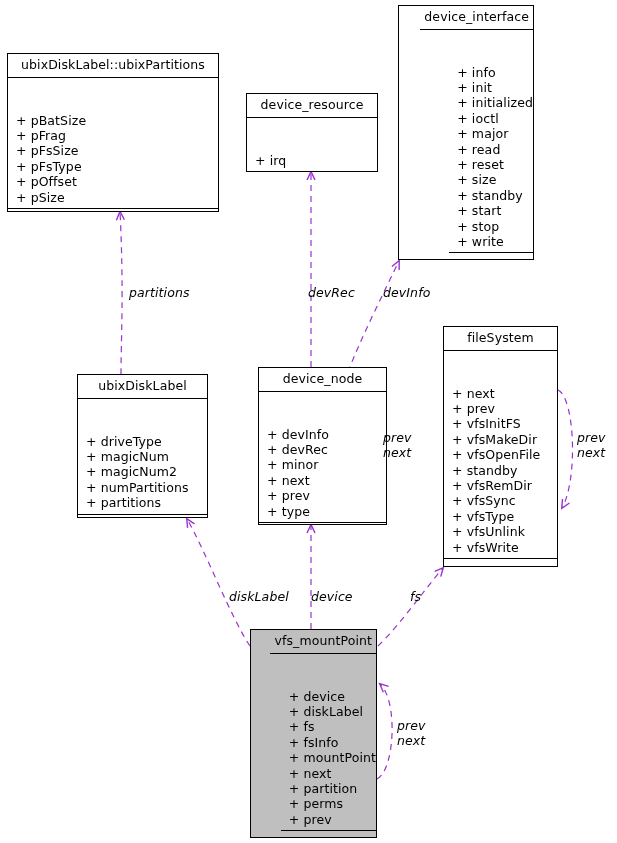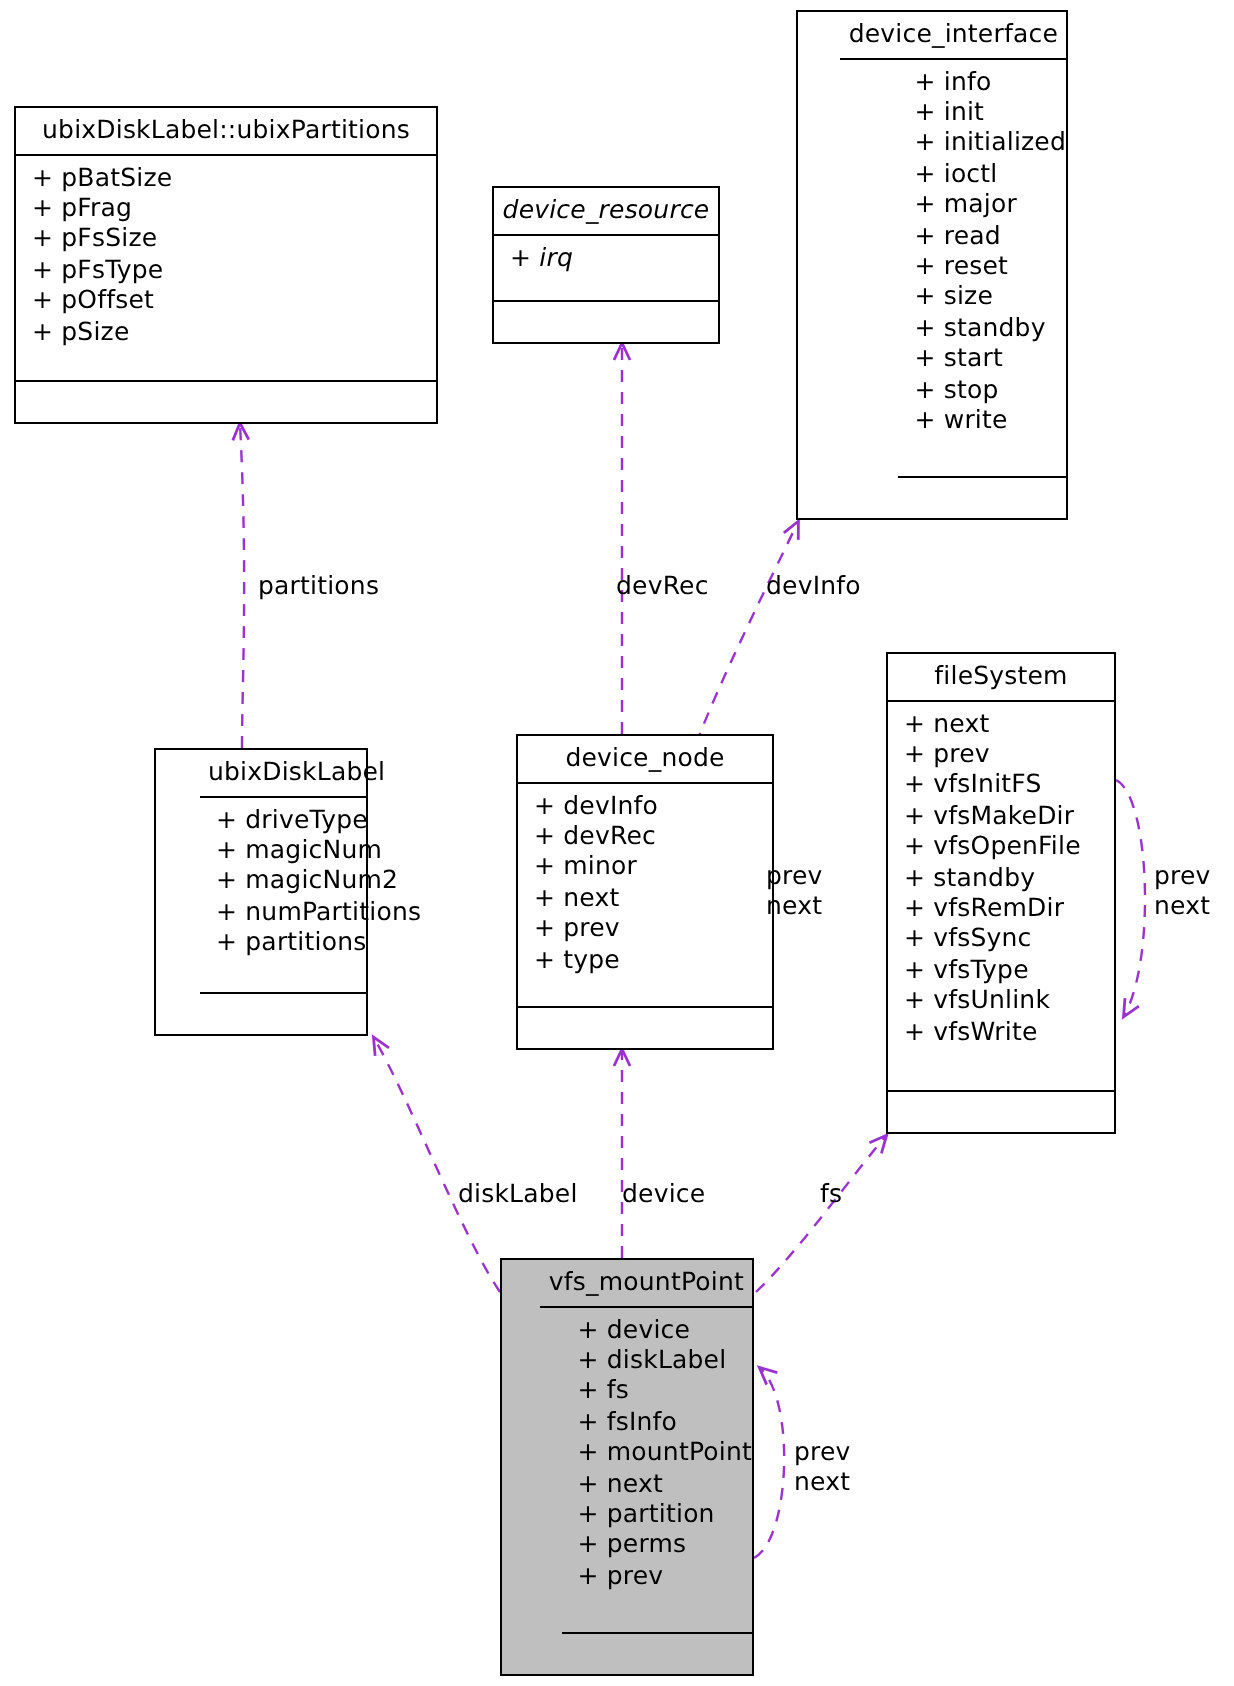--- a/index.html
+++ b/index.html
@@ -46,40 +46,42 @@
     line-height: 1.0;
     padding: 5px 4px 5px 4px;
     border-bottom: 1px solid #000000;
     white-space: nowrap;
     letter-spacing: 0.1px;
   }
   .uml-members {
     border-bottom: 1px solid #000000;
     padding: 3px 0 3px 0;
     flex: 1 1 auto;
+    margin-top: 32px;
   }
   .uml-member {
     font-size: 12.5px;
     color: #000000;
     line-height: 15.4px;
     padding-left: 8px;
     white-space: nowrap;
     letter-spacing: 0.1px;
   }
   .uml-methods {
     min-height: 20px;
     flex: 0 0 auto;
   }
   .edge-label {
     position: absolute;
     font-size: 12.5px;
     color: #000000;
     white-space: pre;
     line-height: 15px;
     letter-spacing: 0.1px;
+    font-style: italic;
   }
 </style>
 </head>
 <body>
 
 <div id="diagram-root">
 
   <svg class="edges" viewBox="0 0 617 843" xmlns="http://www.w3.org/2000/svg">
     <defs>
       <marker id="open-arrow" markerWidth="12" markerHeight="12" refX="9" refY="5" orient="auto" markerUnits="userSpaceOnUse">
@@ -105,21 +107,21 @@
         <div class="uml-members">
           <div class="uml-member">+ pBatSize</div>
           <div class="uml-member">+ pFrag</div>
           <div class="uml-member">+ pFsSize</div>
           <div class="uml-member">+ pFsType</div>
           <div class="uml-member">+ pOffset</div>
           <div class="uml-member">+ pSize</div>
         </div>
         <div class="uml-methods"></div>
       </div>
-      <div class="uml-class" style="left: 246px; top: 93px; width: 114px; height: 79px; font-style: italic;">
+      <div class="uml-class" style="left: 246px; top: 93px; width: 132px; height: 79px;">
         <div class="uml-title">device_resource</div>
         <div class="uml-members">
           <div class="uml-member">+ irq</div>
         </div>
         <div class="uml-methods"></div>
       </div>
       <div class="uml-class" style="left: 398px; top: 5px; width: 136px; height: 255px; align-items: flex-end;">
         <div class="uml-title">device_interface</div>
         <div class="uml-members">
           <div class="uml-member">+ info</div>
@@ -130,21 +132,21 @@
           <div class="uml-member">+ read</div>
           <div class="uml-member">+ reset</div>
           <div class="uml-member">+ size</div>
           <div class="uml-member">+ standby</div>
           <div class="uml-member">+ start</div>
           <div class="uml-member">+ stop</div>
           <div class="uml-member">+ write</div>
         </div>
         <div class="uml-methods"></div>
       </div>
-      <div class="uml-class" style="left: 77px; top: 374px; width: 107px; height: 144px; padding-left: 22px;">
+      <div class="uml-class" style="left: 77px; top: 374px; width: 131px; height: 144px;">
         <div class="uml-title">ubixDiskLabel</div>
         <div class="uml-members">
           <div class="uml-member">+ driveType</div>
           <div class="uml-member">+ magicNum</div>
           <div class="uml-member">+ magicNum2</div>
           <div class="uml-member">+ numPartitions</div>
           <div class="uml-member">+ partitions</div>
         </div>
         <div class="uml-methods"></div>
       </div>

